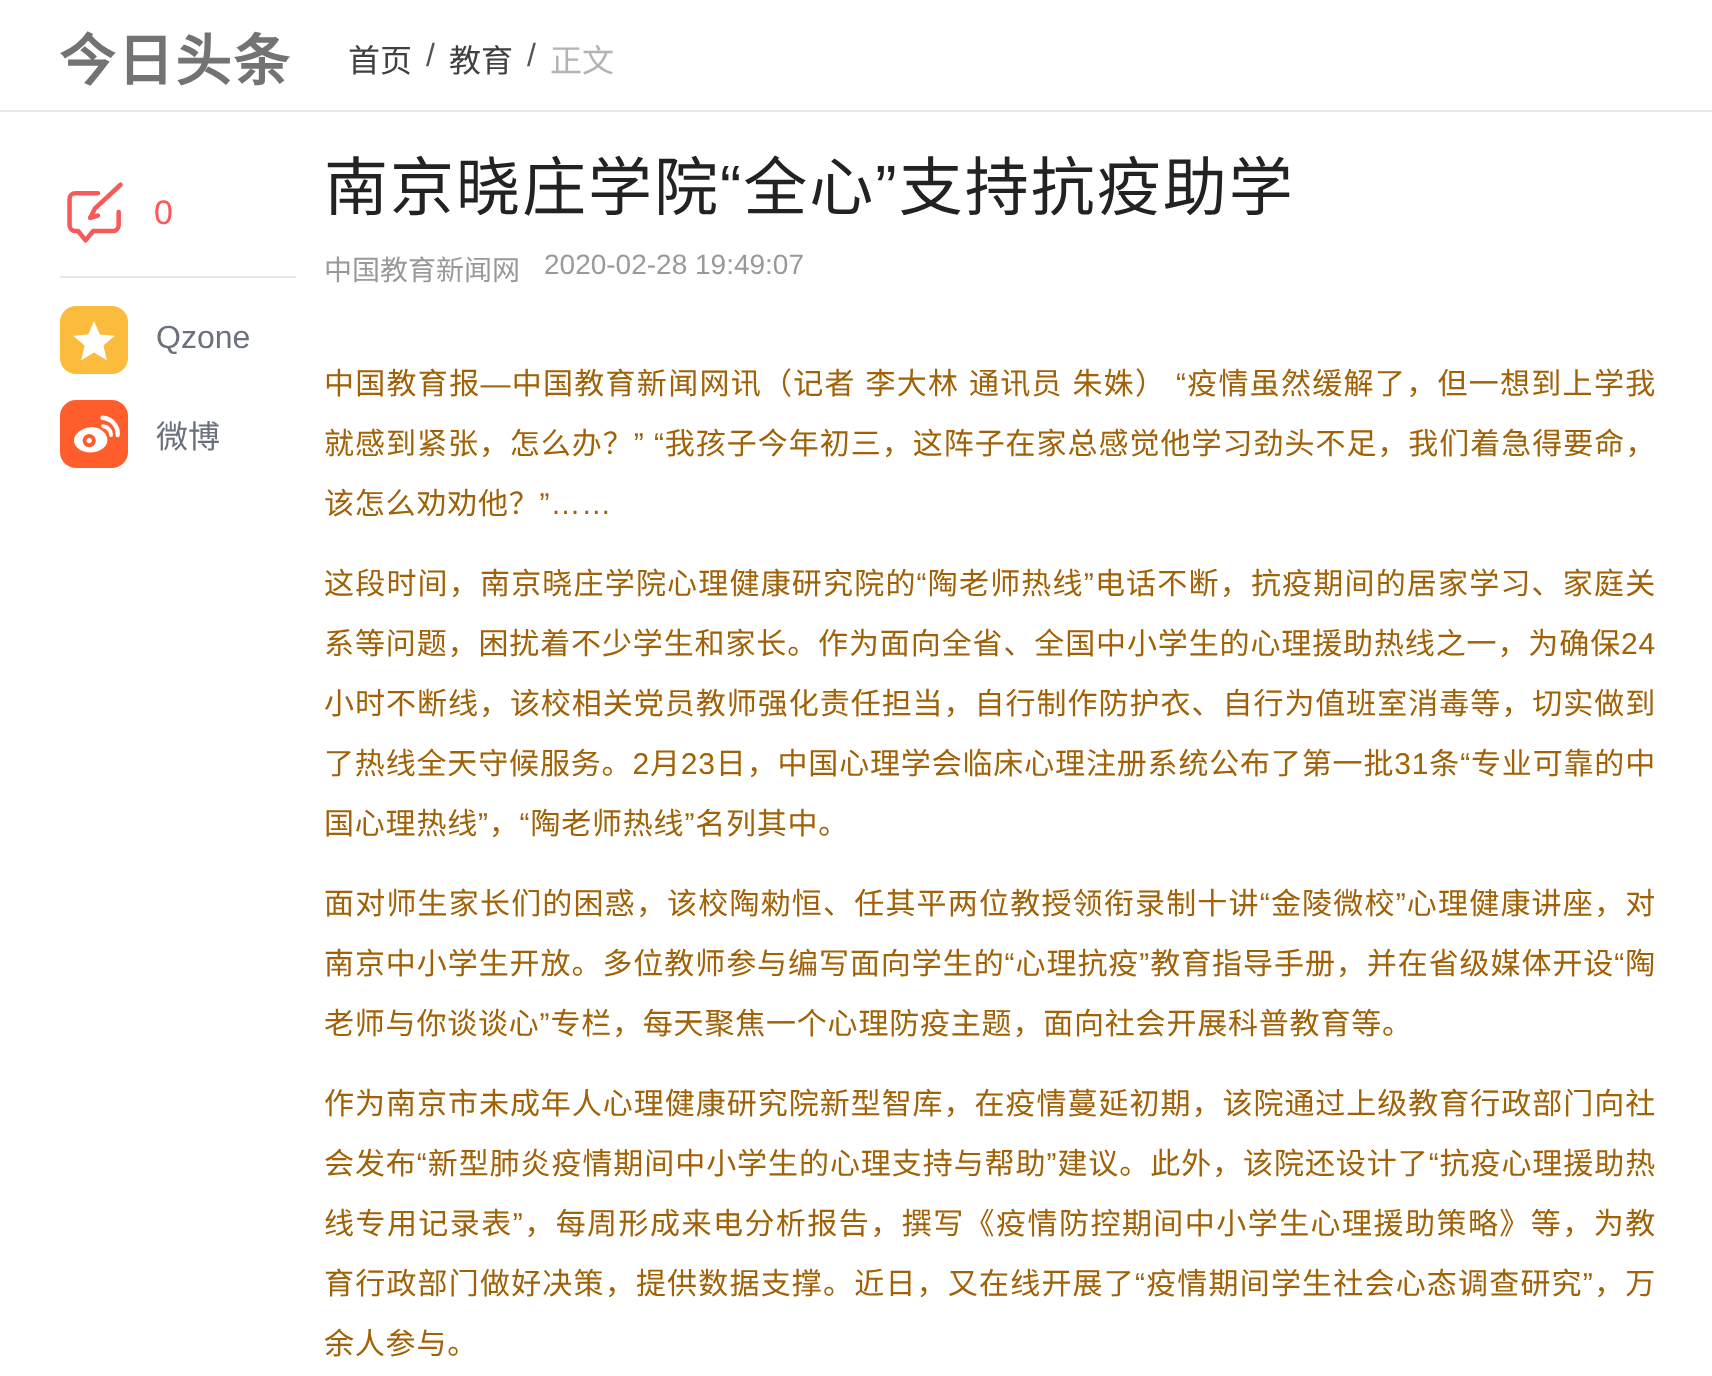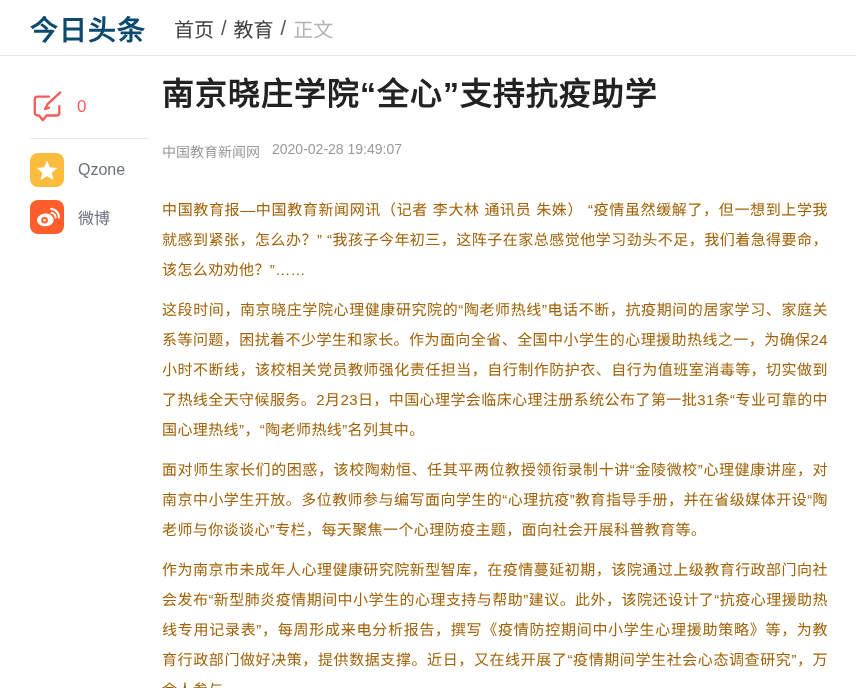--- a/index.html
+++ b/index.html
@@ -14,27 +14,27 @@
     height: 56px;
     display: flex;
     align-items: center;
     padding-left: 30px;
     border-bottom: 1px solid #e9e9e9;
     background: #fff;
   }
   .logo {
     font-size: 28px;
     font-weight: 700;
-    color: #0c4a6e;
+    color: #737373;
     letter-spacing: 1px;
     cursor: pointer;
   }
   .breadcrumb {
     margin-left: 28px;
-    font-size: 20px;
+    font-size: 16px;
     color: #404040;
     display: flex;
     align-items: center;
     gap: 7px;
     padding-top: 2px;
   }
   .breadcrumb a { color: #404040; text-decoration: none; cursor: pointer; }
   .breadcrumb .sep { color: #555; }
   .breadcrumb .current { color: #b3b3b3; }
   
@@ -78,24 +78,24 @@
   }
   .share-icon { display: block; }
   
   .article {
     width: 672px;
     padding-left: 2px;
   }
   .article h1 {
     font-size: 32px;
     line-height: 40px;
-    font-weight: 700;
+    font-weight: 400;
     color: #222222;
     letter-spacing: 1px;
-    margin-bottom: 27px;
+    margin-bottom: 10px;
   }
   .meta {
     font-size: 14px;
     color: #999999;
     margin-bottom: 34px;
     display: flex;
     gap: 12px;
   }
   .article p {
     font-size: 15px;

